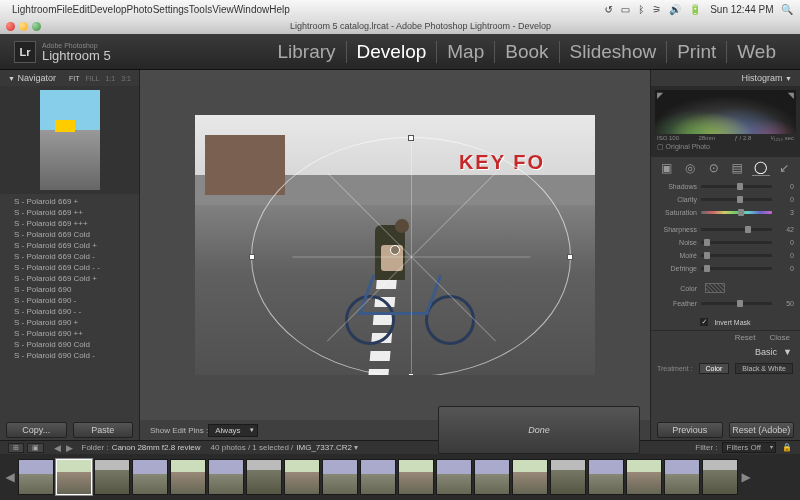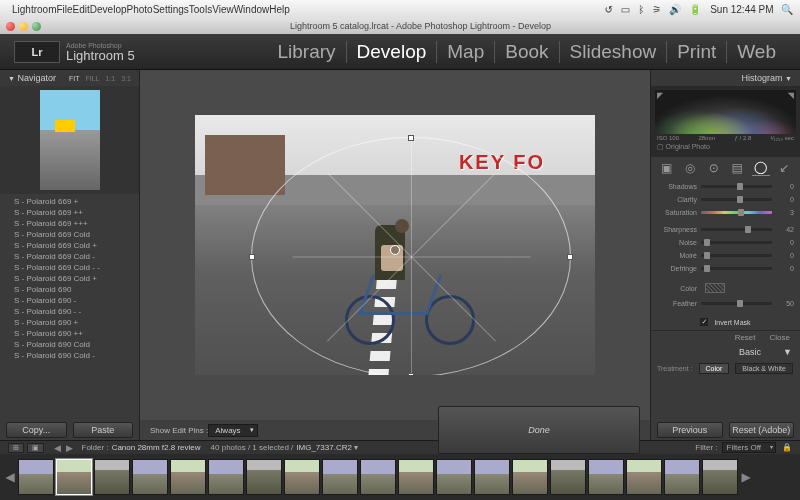--- a/index.html
+++ b/index.html
@@ -18,21 +18,21 @@
 .titlebar .traffic { display: flex; gap: 4px; margin-left: 6px; }
 .titlebar .dot { width: 9px; height: 9px; border-radius: 50%; }
 .titlebar .dot.r { background: radial-gradient(circle at 30% 30%, #ff8a80, #d32f2f); }
 .titlebar .dot.y { background: radial-gradient(circle at 30% 30%, #ffe082, #f9a825); }
 .titlebar .dot.g { background: radial-gradient(circle at 30% 30%, #a5d6a7, #388e3c); }
 .titlebar .title { flex: 1; text-align: center; }
 
 
 .appheader { height: 36px; background: linear-gradient(#3a3a3a,#262626); display: flex; align-items: center; padding: 0 14px; border-bottom: 1px solid #111; }
 .appheader .logo { display: flex; align-items: center; gap: 6px; color: #ddd; }
-.appheader .lr-icon { width: 46px; height: 22px; background: #222; border: 1px solid #555; display: flex; align-items: center; justify-content: center; font-size: 11px; font-weight: bold; color: #ddd; }
+.appheader .lr-icon { width: 22px; height: 22px; background: #222; border: 1px solid #555; display: flex; align-items: center; justify-content: center; font-size: 11px; font-weight: bold; color: #ddd; }
 .appheader .logo-text { font-size: 7px; color: #888; line-height: 1; }
 .appheader .logo-text .big { font-size: 13px; color: #ccc; }
 .appheader .spacer { flex: 1; }
 .appheader .modules { display: flex; gap: 0; font-size: 19px; color: #aaa; }
 .appheader .modules span { padding: 0 10px; border-right: 1px solid #555; cursor: pointer; }
 .appheader .modules span:last-child { border-right: none; }
 .appheader .modules span.active { color: #fff; }
 
 
 .main { display: flex; height: 370px; background: #2d2d2d; }
@@ -126,21 +126,21 @@
 .slider-row .val { width: 18px; text-align: right; margin-left: 4px; }
 .slider-group { margin-bottom: 4px; }
 
 .color-row { display: flex; align-items: center; padding: 2px 6px; font-size: 7px; color: #999; gap: 8px; }
 .swatch { width: 20px; height: 10px; border: 1px solid #666; background: linear-gradient(45deg, #333 25%, #555 25%, #555 50%, #333 50%, #333 75%, #555 75%); background-size: 4px 4px; }
 .invert-row { display: flex; align-items: center; padding: 2px 6px 4px; font-size: 7px; color: #ccc; gap: 6px; justify-content: center; }
 .invert-row .check { width: 8px; height: 8px; background: #222; color: #ccc; font-size: 7px; line-height: 8px; text-align: center; }
 
 .reset-row { display: flex; justify-content: flex-end; gap: 14px; font-size: 8px; color: #999; padding: 2px 10px; border-top: 1px solid #2a2a2a; }
 
-.basic-hdr { height: 16px; display: flex; justify-content: flex-end; align-items: center; padding: 0 8px; font-size: 9px; color: #ccc; gap: 22px; }
+.basic-hdr { height: 16px; display: flex; justify-content: flex-end; align-items: center; padding: 0 8px; font-size: 9px; color: #ccc; gap: 6px; }
 
 .treatment { display: flex; align-items: center; padding: 3px 6px; font-size: 7px; gap: 6px; }
 .treatment .seg { padding: 1px 6px; border: 1px solid #222; background: #333; cursor: pointer; }
 .treatment .seg.active { background: #4a4a4a; color: #fff; }
 
 .right-footer { height: 20px; display: flex; gap: 6px; padding: 2px 6px; }
 
 
 .filmstrip-bar { height: 14px; background: #333; display: flex; align-items: center; padding: 0 8px; font-size: 8px; color: #aaa; border-top: 1px solid #1a1a1a; }
 .grid-toggle { display: flex; gap: 3px; margin-right: 8px; }

